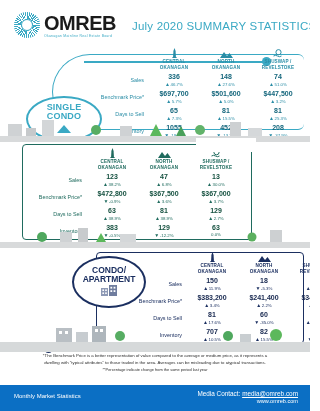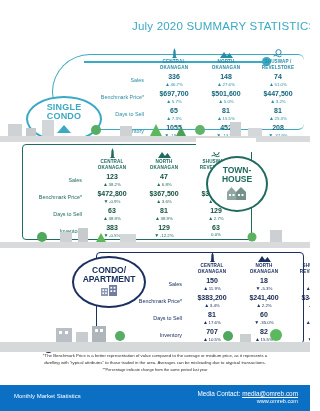--- a/index.html
+++ b/index.html
@@ -134,20 +134,30 @@
   .footer-contact { font-size:6.4px; }
   .footer-contact .mail { text-decoration:underline; }
   .footer-web { font-size:5.6px; margin-top:1px; }
 </style>
 </head>
 <body>
 
 <div class="page">
 
   <div class="header">
+    <div class="logo-wrap">
+      <div class="logo-mark">
+        <div class="burst"></div>
+        <div class="burst-in"></div>
+      </div>
+      <div class="logo-text">
+        <div class="logo-name">OMREB</div>
+        <div class="logo-sub">Okanagan Mainline Real Estate Board</div>
+      </div>
+    </div>
     <div class="hdr-title">July 2020 SUMMARY STATISTICS</div>
   </div>
 
   <div class="sf-panel">
     <div class="sf-frame"></div>
     <div class="sf-line"></div>
     <div class="sf-dot"></div>
 
     <div class="badge badge-sf">
       <span>SINGLE</span>
@@ -371,34 +381,20 @@
           <div class="cell-chg"><span class="arrow">▼</span><span>-12.2%</span></div>
         </div>
         <div class="cell">
           <div class="cell-val">63</div>
           <div class="cell-chg"><span>0.0%</span></div>
         </div>
       </div>
     </div>
 
     <div class="th-notch"></div>
-    <div class="badge badge-th" style="left:206px; top:16px;">
-      <span>TOWN-</span>
-      <span>HOUSE</span>
-      <span class="badge-icon">
-        <svg width="22" height="14" viewBox="0 0 22 14">
-          <path d="M1 14 V6 L5.5 1 L10 6 V14 Z" fill="#8fa7a0"></path>
-          <path d="M10 14 V6 L15 1 L20 6 V14 Z" fill="#74918a"></path>
-          <rect x="3" y="8" width="2" height="2" fill="#fff"></rect>
-          <rect x="6.5" y="8" width="2" height="2" fill="#fff"></rect>
-          <rect x="12" y="8" width="2" height="2" fill="#fff"></rect>
-          <rect x="15.5" y="8" width="2" height="2" fill="#fff"></rect>
-        </svg>
-      </span>
-    </div>
   </div>
 
   <div class="skyline sky2">
     <svg width="310" height="30" viewBox="0 0 310 30">
       <rect x="0" y="24" width="310" height="6" fill="#d8dadb"></rect>
       <rect x="60" y="14" width="12" height="10" fill="#cfd2d4"></rect>
       <rect x="78" y="10" width="10" height="14" fill="#c8cbcd"></rect>
       <rect x="120" y="16" width="16" height="8" fill="#d4d7d9"></rect>
       <rect x="270" y="12" width="12" height="12" fill="#cdd0d2"></rect>
       <circle cx="42" cy="19" r="5" fill="#4fa85e"></circle>

